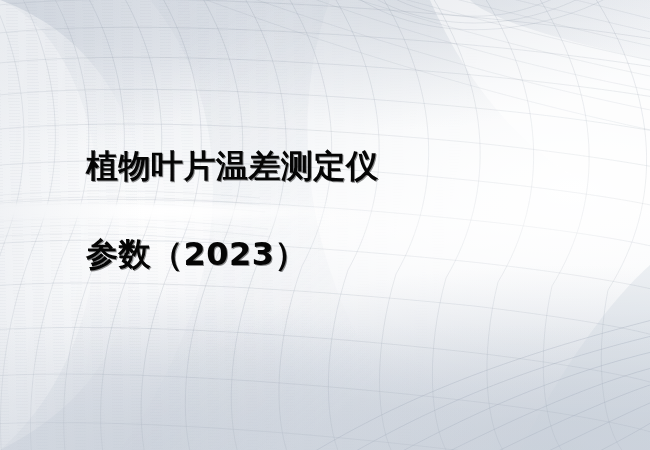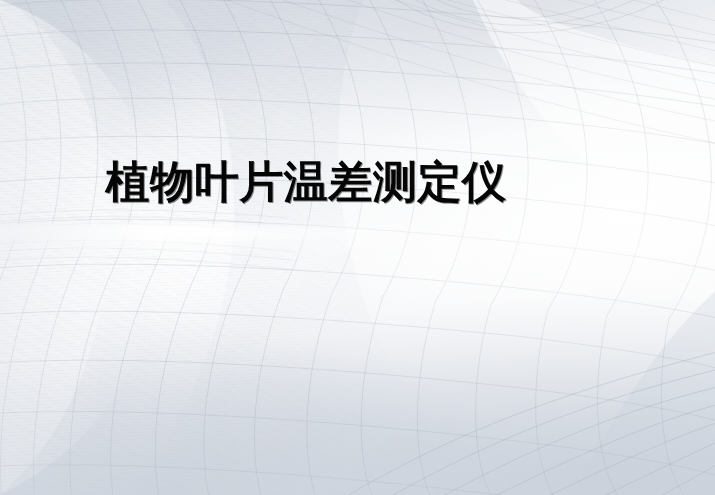--- a/index.html
+++ b/index.html
@@ -78,27 +78,26 @@
   #title-block {
     position: absolute;
     left: 86px;
     top: 122px;
     width: 520px;
     z-index: 5;
   }
   .title-line {
     font-family: "DejaVu Sans", "Liberation Sans", sans-serif;
     font-weight: 700;
-    font-size: 40px;
+    font-size: 32px;
     line-height: 88px;
     color: #050505;
     letter-spacing: 0.5px;
     white-space: nowrap;
     text-shadow: 0.9px 0.9px 0 rgba(0,0,0,0.45);
-    margin-left: 10px;
   }
 </style>
 </head>
 <body>
 
 <div id="slide">
 
   <div class="bg-layer" id="bg-base"></div>
   <div class="bg-layer" id="bg-shade"></div>
 
@@ -217,15 +216,16 @@
       </g>
     </svg>
   </div>
 
   <div class="bg-layer" id="bg-scan"></div>
   <div class="bg-layer" id="bg-streak"></div>
   <div class="bg-layer" id="bg-vignette"></div>
 
   <div id="title-block">
     <div class="title-line">植物叶片温差测定仪</div>
+    <div class="title-line">参数（2023）</div>
   </div>
 
 </div>
 
 </body></html>

